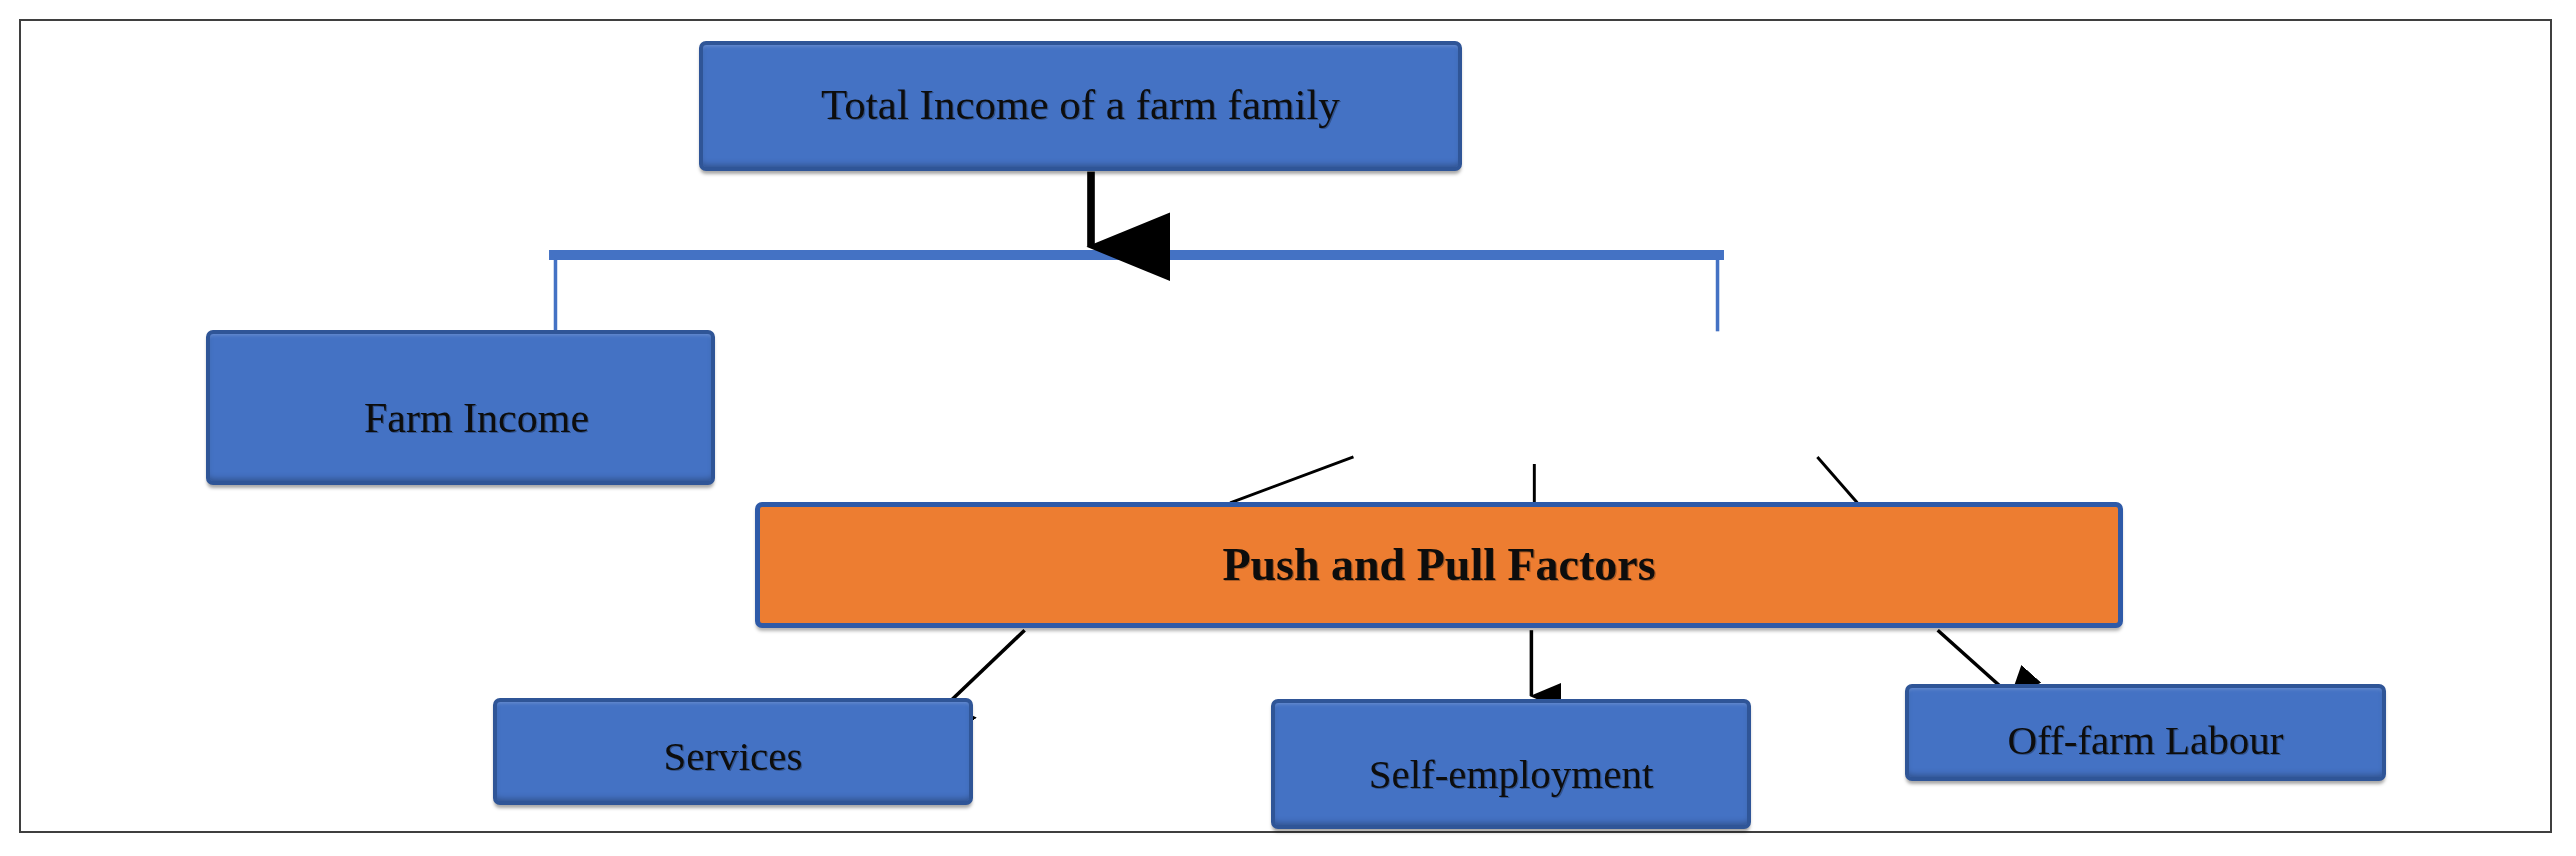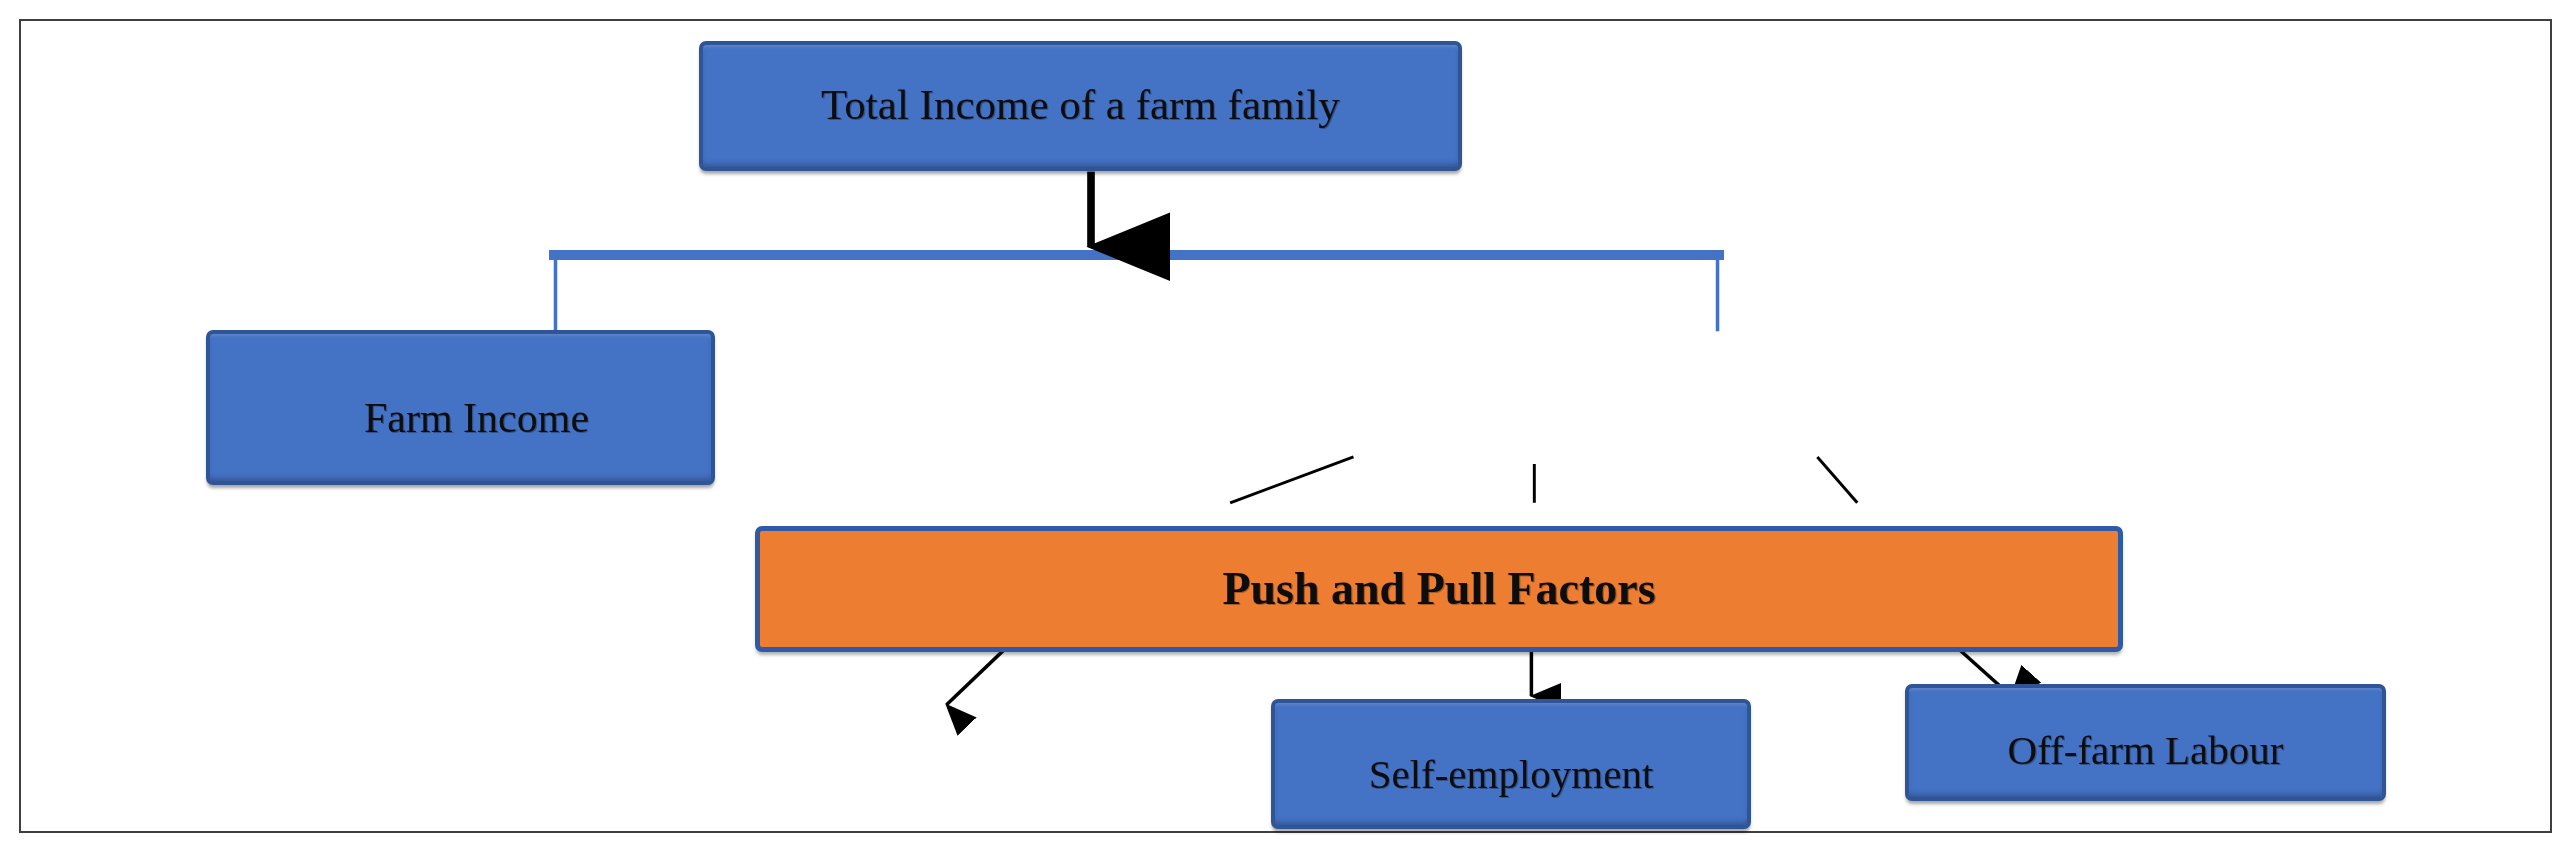--- a/index.html
+++ b/index.html
@@ -55,40 +55,39 @@
     background: #4472C4;
     border: 4.1px solid #2F5597;
     box-shadow: 0 3.5px 3.5px -1.2px rgba(0,0,0,0.35),
                 inset 0 -5.3px 5.9px -3.5px rgba(0,0,0,0.30),
                 inset 0 4.1px 4.7px -3.5px rgba(255,255,255,0.25);
   }
   .node-orange {
     background: #ED7D31;
     border: 5.3px solid #2E5AA8;
     box-shadow: 0 3.5px 3.5px -1.2px rgba(0,0,0,0.30);
-    margin-top: 24px;
   }
   .node-label {
     display: block;
     width: 100%;
     text-shadow: 1.2px 1.2px 0.6px rgba(0,0,0,0.28);
   }
   .lbl-xl   { font-size: 43px; }
   .lbl-lg   { font-size: 42px; }
   .lbl-md   { font-size: 41px; }
   .lbl-bold { font-size: 46px; font-weight: bold; }
 
   
   #node-total-income   { left: 699px; top: 41px;   width: 763px; height: 130px; }
   #node-farm-income    { left: 206px;  top: 330px;  width: 509px;  height: 155px; padding-left: 46px; }
   #node-nonfarm-income { left: 1339px; top: 328px;  width: 594px; height: 136px; }
   #node-push-pull      { left: 755px; top: 502px;  width: 1368px; height: 126px; }
   #node-services       { left: 493px;  top: 698px; width: 480px;  height: 107px; }
   #node-self-employ    { left: 1271px; top: 699px; width: 480px;  height: 130px; }
-  #node-offfarm-labour { left: 1905px; top: 684px; width: 481px;  height: 117px; }
+  #node-offfarm-labour { left: 1905px; top: 684px; width: 481px;  height: 97px; }
 
   #node-total-income .node-label   { margin-top: -2.3px; }
   #node-farm-income .node-label    { margin-top: 21px; }
   #node-nonfarm-income .node-label { margin-top: -3.5px; }
   #node-services .node-label       { margin-top: 10.6px; }
   #node-self-employ .node-label    { margin-top: 21px; }
   #node-offfarm-labour .node-label { margin-top: 16.4px; }
 </style>
 </head>
 <body>
@@ -130,20 +129,23 @@
 
   <div class="node node-blue" id="node-farm-income">
     <span class="node-label lbl-lg">Farm Income</span>
   </div>
 
 
   <div class="node node-orange" id="node-push-pull">
     <span class="node-label lbl-bold">Push and Pull Factors</span>
   </div>
 
+  <div class="node node-blue" id="node-services">
+    <span class="node-label lbl-md">Services</span>
+  </div>
 
   <div class="node node-blue" id="node-self-employ">
     <span class="node-label lbl-md">Self-employment</span>
   </div>
 
   <div class="node node-blue" id="node-offfarm-labour">
     <span class="node-label lbl-md">Off-farm Labour</span>
   </div>
 
 </div>

